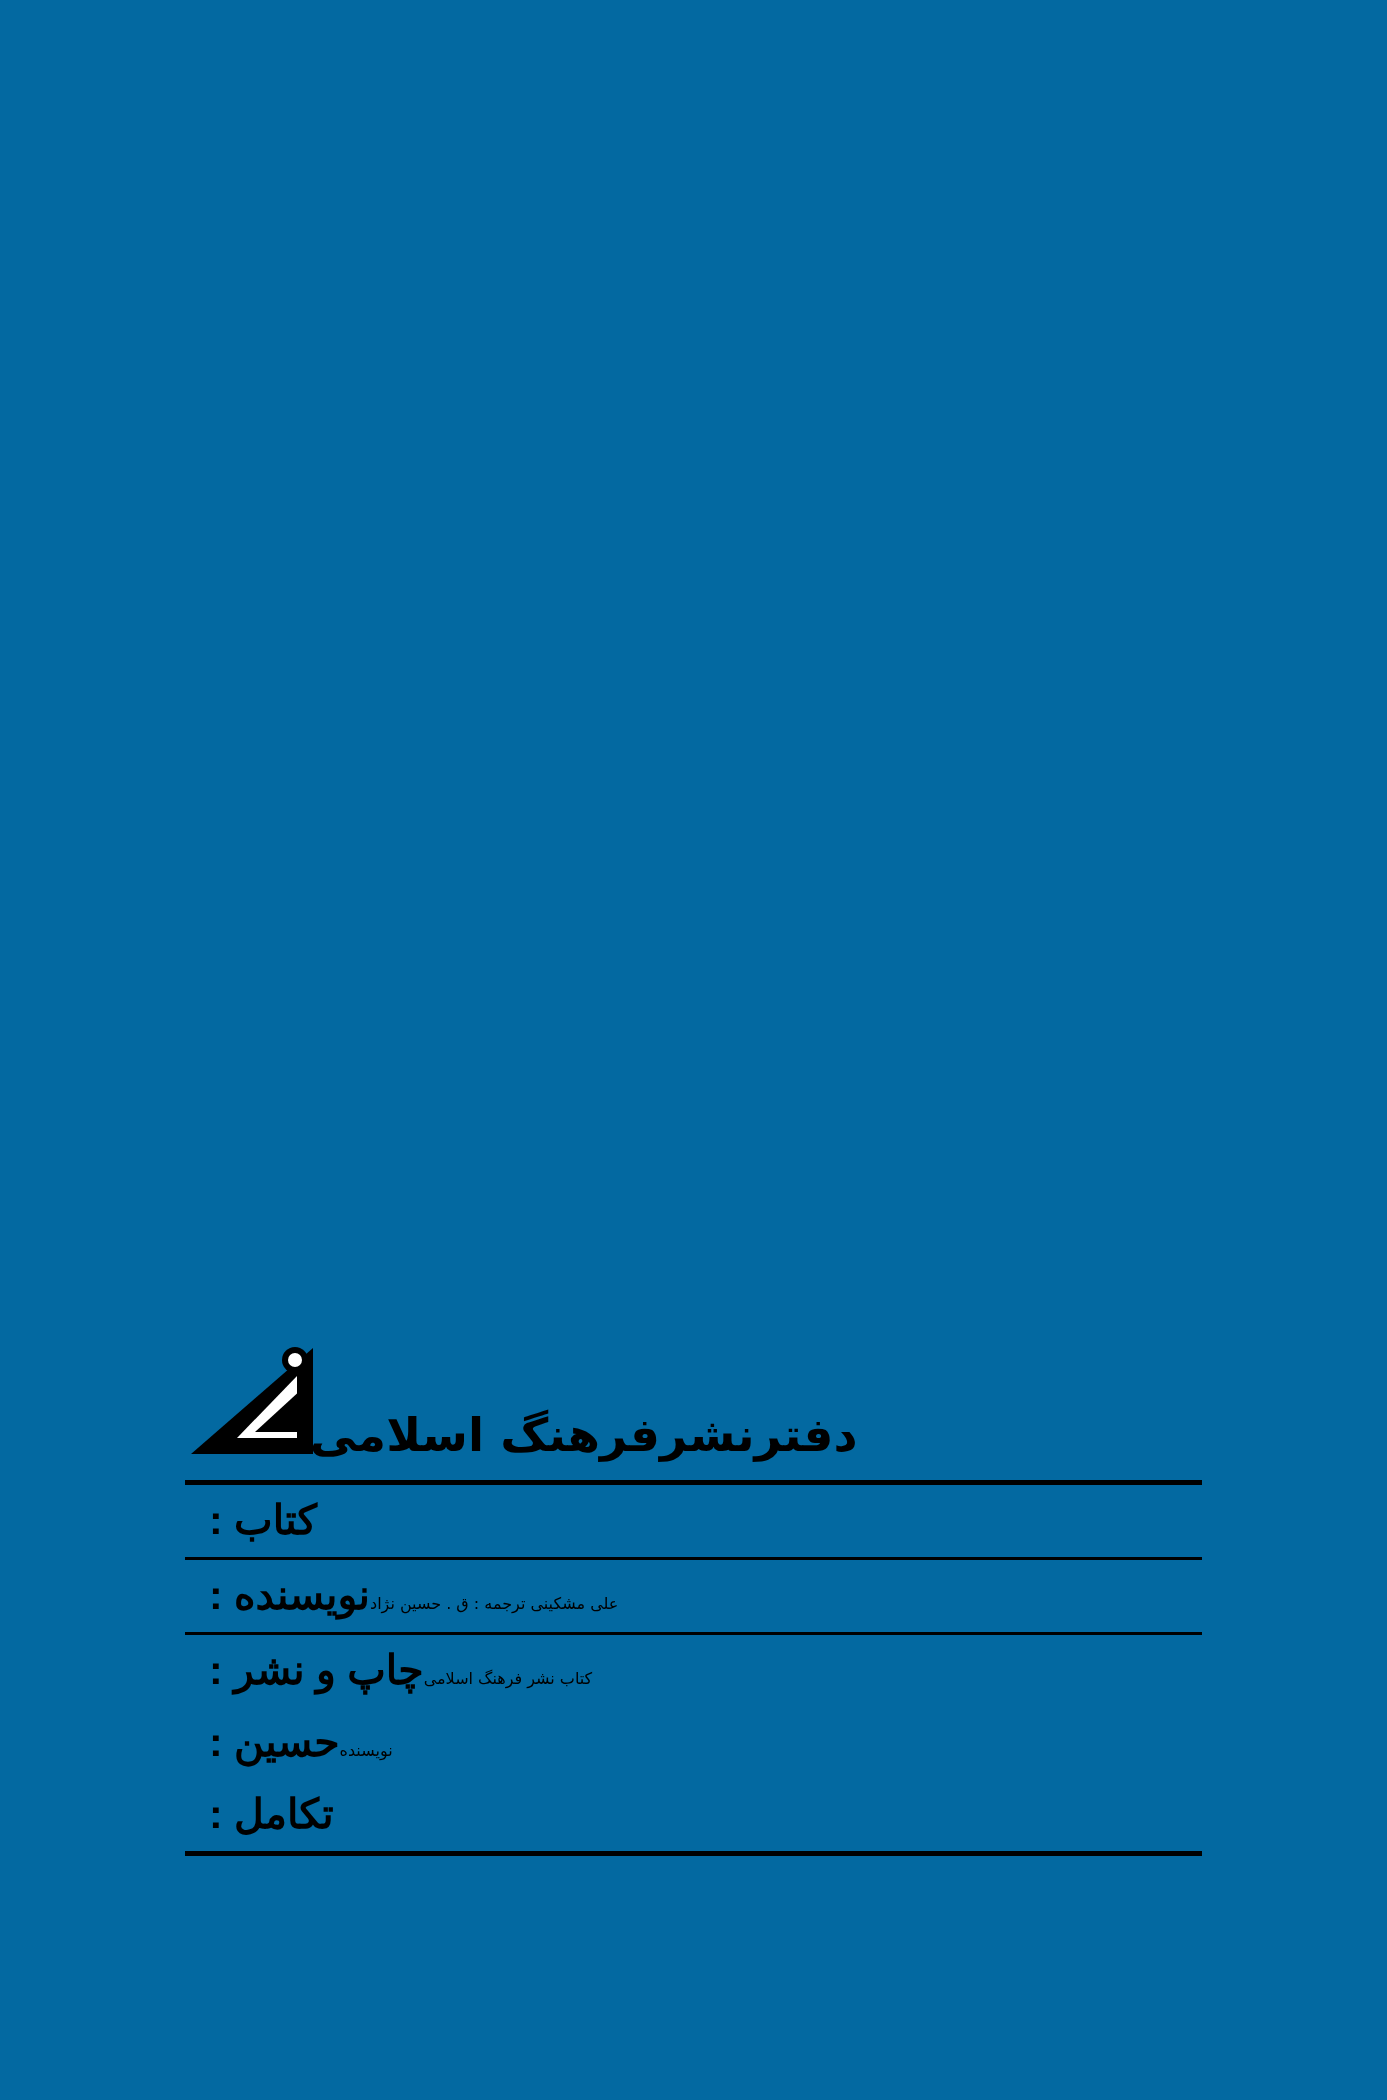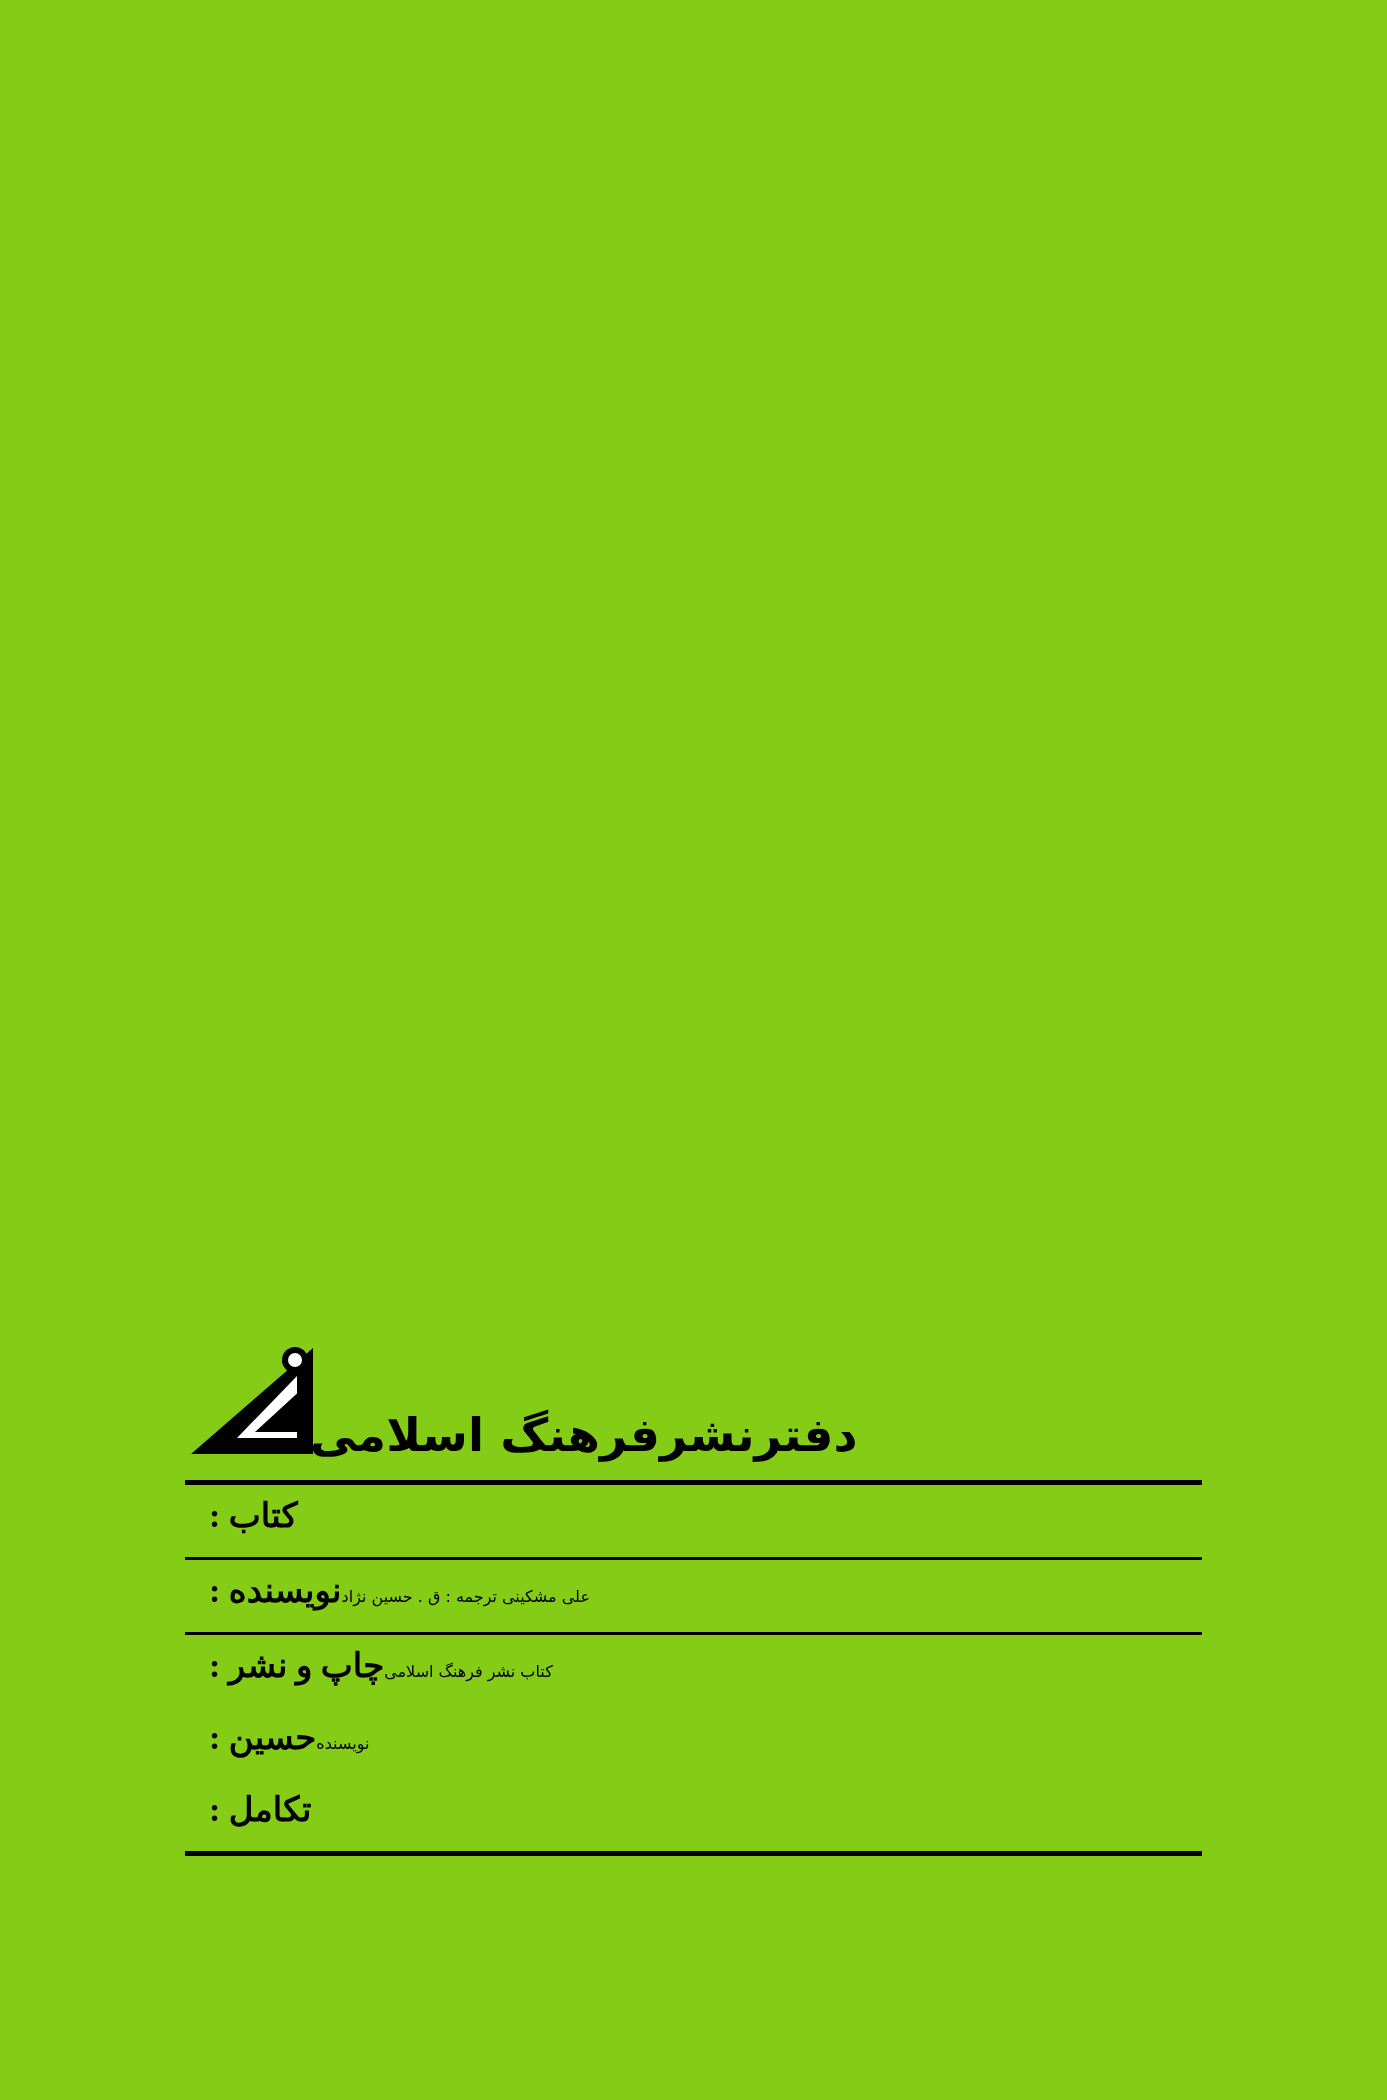--- a/index.html
+++ b/index.html
@@ -13,21 +13,21 @@
     position: relative;
     font-family: "DejaVu Sans", "Liberation Sans", sans-serif;
     color: #000000;
     overflow: hidden;
   }
 
   
   .page {
     position: absolute;
     inset: 0;
-    background: #84cc16;
+    background: #0369a1;
   }
 
   
   .colophon {
     position: absolute;
     left: 185px;
     right: 185px;
     top: 1340px;
   }
 
@@ -82,23 +82,23 @@
   }
   .meta-row {
     display: flex;
     flex-direction: row;
     align-items: baseline;
     justify-content: space-between;
     padding: 10px 4px 8px 4px;
     min-height: 54px;
   }
   .meta-label {
-    font-family: Liberation Serif, serif;
+    font-family: Liberation Sans, sans-serif;
     font-weight: 700;
-    font-size: 34px;
+    font-size: 41px;
     line-height: 1.25;
     white-space: nowrap;
     flex: 0 0 auto;
     padding-left: 20px;
     direction: rtl;
   }
   .meta-row {
     flex-direction: row-reverse;
   }
   .meta-row .meta-label { margin-right: 0; }

